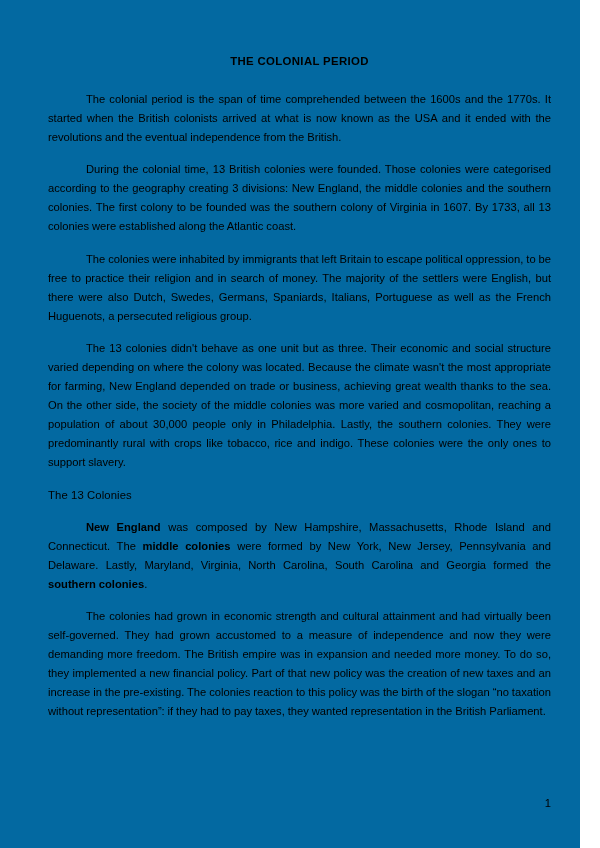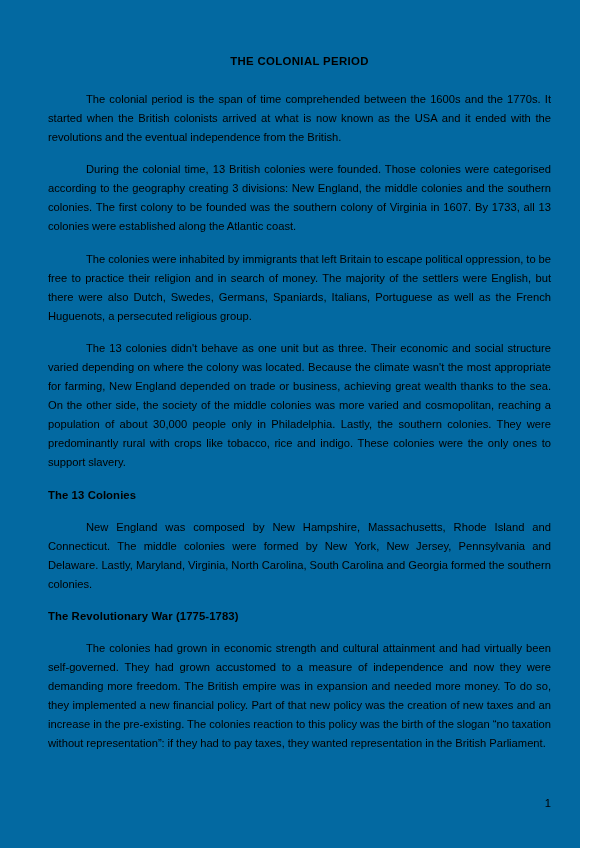--- a/index.html
+++ b/index.html
@@ -37,28 +37,28 @@
   p.para {
     font-size: 11.2px;
     line-height: 19px;
     text-align: justify;
     text-indent: 38px;
     margin: 0 0 13.5px 0;
     word-spacing: -0.2px;
   }
   h2.section {
     font-size: 11.3px;
-    font-weight: bold;
+    font-weight: normal;
     line-height: 18.6px;
     margin: 0 0 13.5px 0;
     text-align: left;
     letter-spacing: 0.1px;
   }
   .b {
-    font-weight: normal;
+    font-weight: bold;
   }
   .page-number {
     position: absolute;
     left: 0;
     top: 795px;
     width: 551px;
     text-align: right;
     font-size: 11.2px;
     line-height: 16px;
   }
@@ -69,18 +69,17 @@
 <div class="page">
   <div class="content">
     <div class="doc-title">THE COLONIAL PERIOD</div>
     <div id="blocks">
         <p class="para">The colonial period is the span of time comprehended between the 1600s and the 1770s. It started when the British colonists arrived at what is now known as the USA and it ended with the revolutions and the eventual independence from the British.</p>
         <p class="para">During the colonial time, 13 British colonies were founded. Those colonies were categorised according to the geography creating 3 divisions: New England, the middle colonies and the southern colonies. The first colony to be founded was the southern colony of Virginia in 1607. By 1733, all 13 colonies were established along the Atlantic coast.</p>
         <p class="para">The colonies were inhabited by immigrants that left Britain to escape political oppression, to be free to practice their religion and in search of money. The majority of the settlers were English, but there were also Dutch, Swedes, Germans, Spaniards, Italians, Portuguese as well as the French Huguenots, a persecuted religious group.</p>
         <p class="para">The 13 colonies didn't behave as one unit but as three. Their economic and social structure varied depending on where the colony was located. Because the climate wasn't the most appropriate for farming, New England depended on trade or business, achieving great wealth thanks to the sea. On the other side, the society of the middle colonies was more varied and cosmopolitan, reaching a population of about 30,000 people only in Philadelphia. Lastly, the southern colonies. They were predominantly rural with crops like tobacco, rice and indigo. These colonies were the only ones to support slavery.</p>
         <h2 class="section">The 13 Colonies</h2>
         <p class="para"><span class="b">New England</span><span> was composed by New Hampshire, Massachusetts, Rhode Island and Connecticut. The </span><span class="b">middle colonies</span><span> were formed by New York, New Jersey, Pennsylvania and Delaware. Lastly, Maryland, Virginia, North Carolina, South Carolina and Georgia formed the </span><span class="b">southern colonies</span><span>.</span></p>
-        <h2 class="section">The Revolutionary War (1775-1783)</h2>
         <p class="para">The colonies had grown in economic strength and cultural attainment and had virtually been self-governed. They had grown accustomed to a measure of independence and now they were demanding more freedom. The British empire was in expansion and needed more money. To do so, they implemented a new financial policy. Part of that new policy was the creation of new taxes and an increase in the pre-existing. The colonies reaction to this policy was the birth of the slogan “no taxation without representation”: if they had to pay taxes, they wanted representation in the British Parliament.</p>
       </div>
   </div>
   <div class="page-number">1</div>
 </div>
 
 </body></html>

